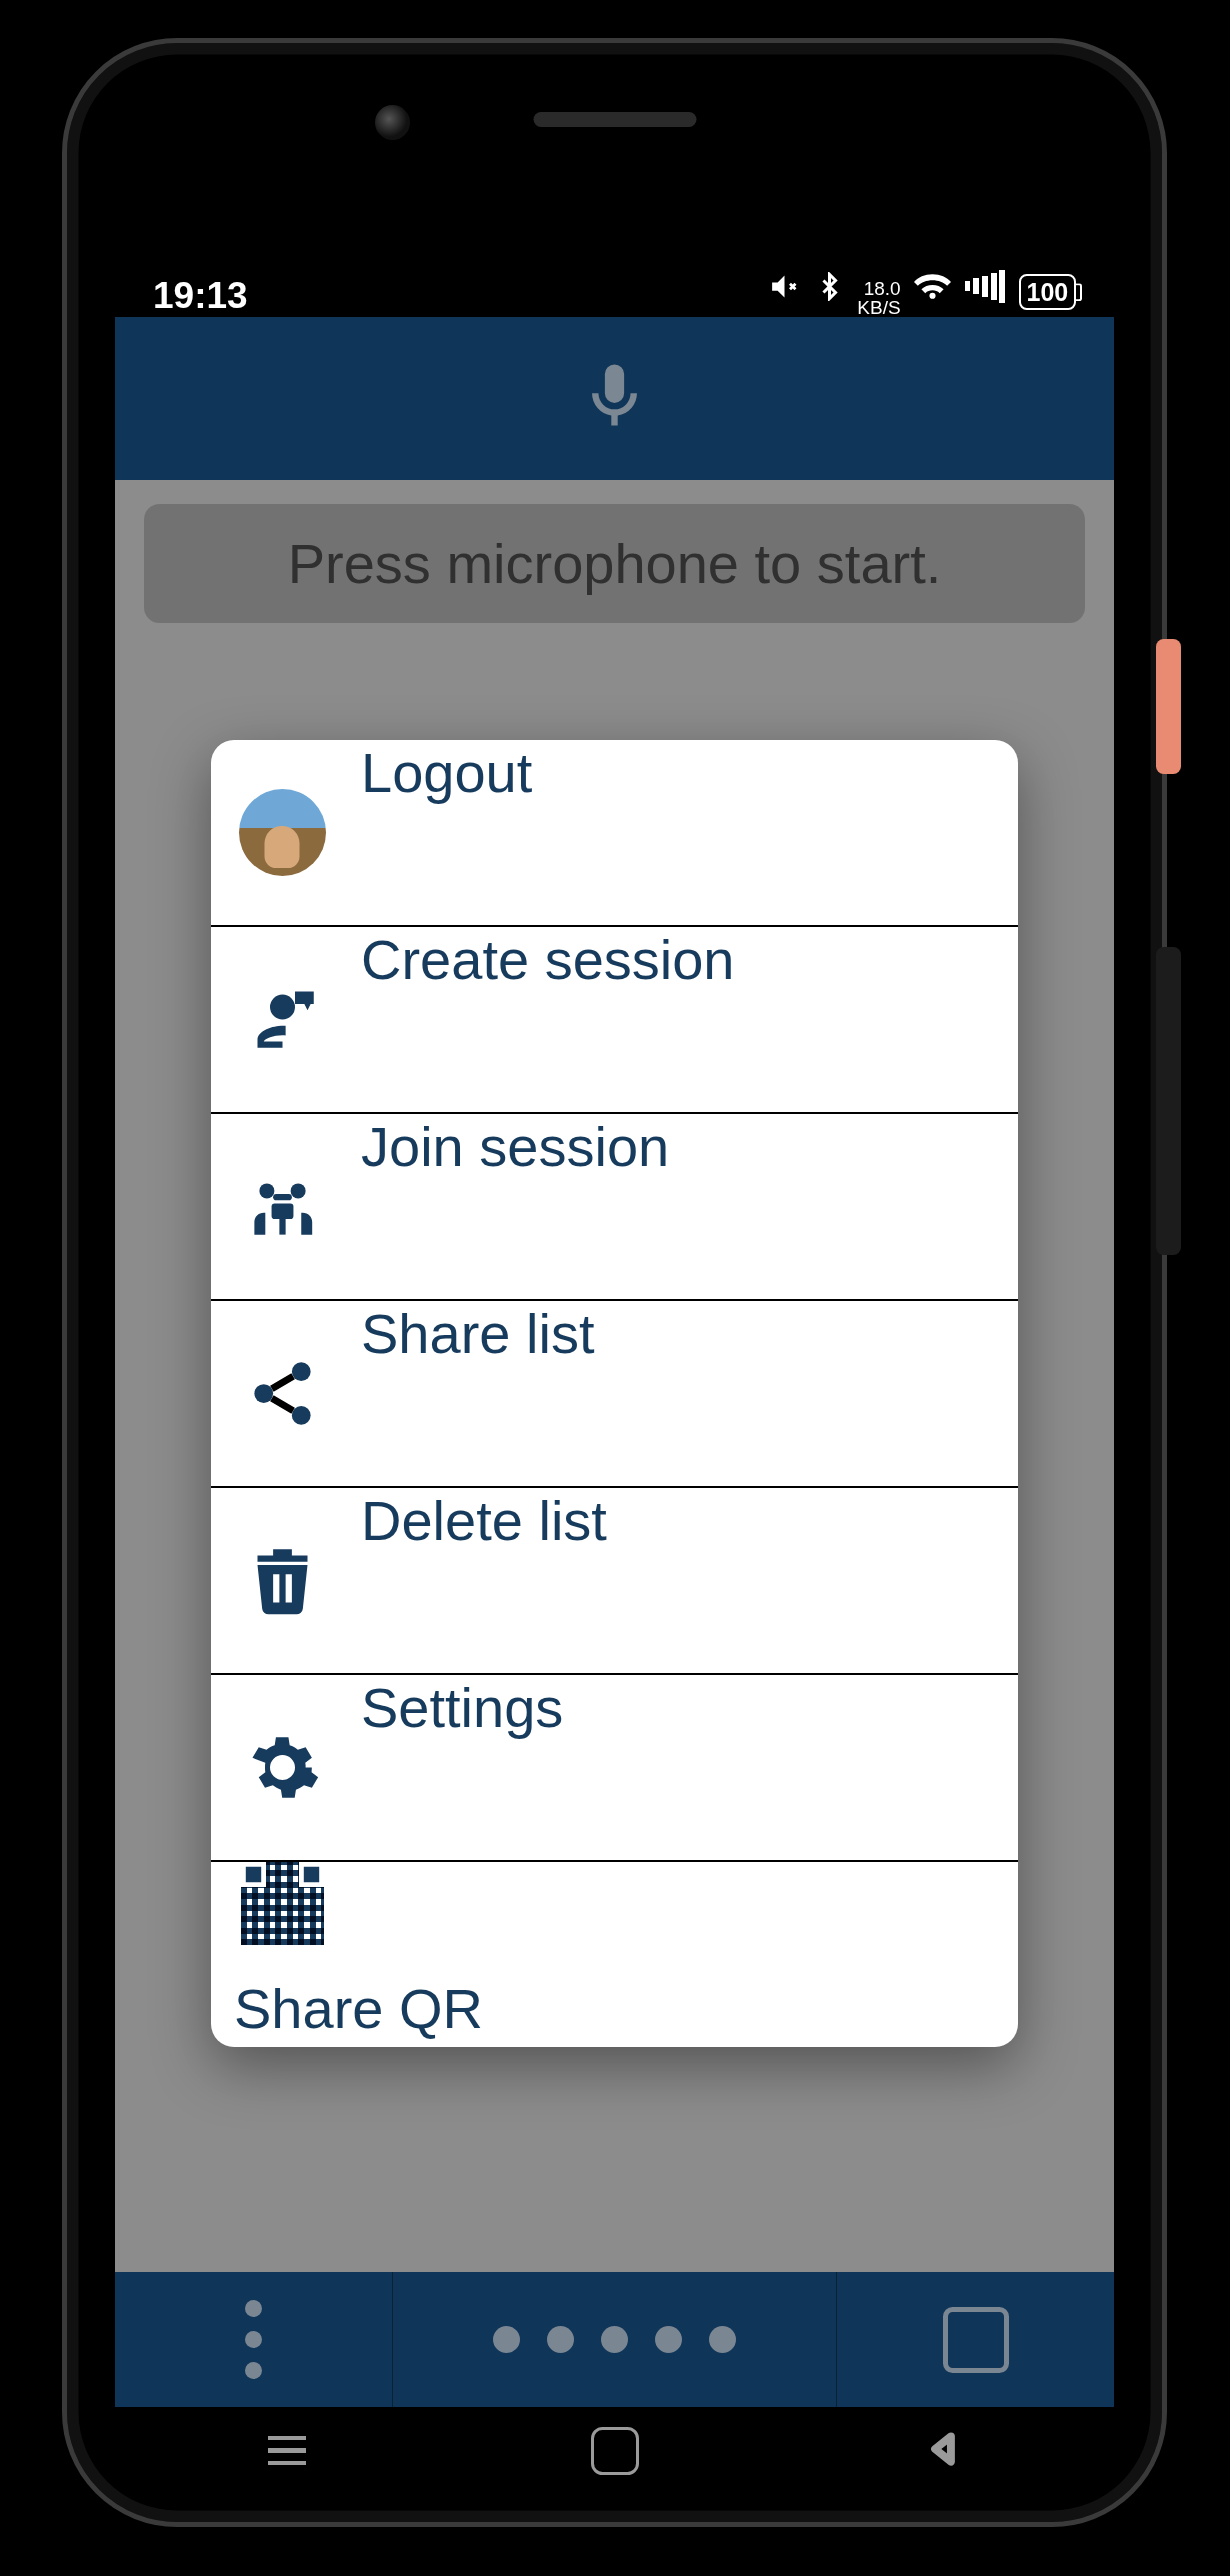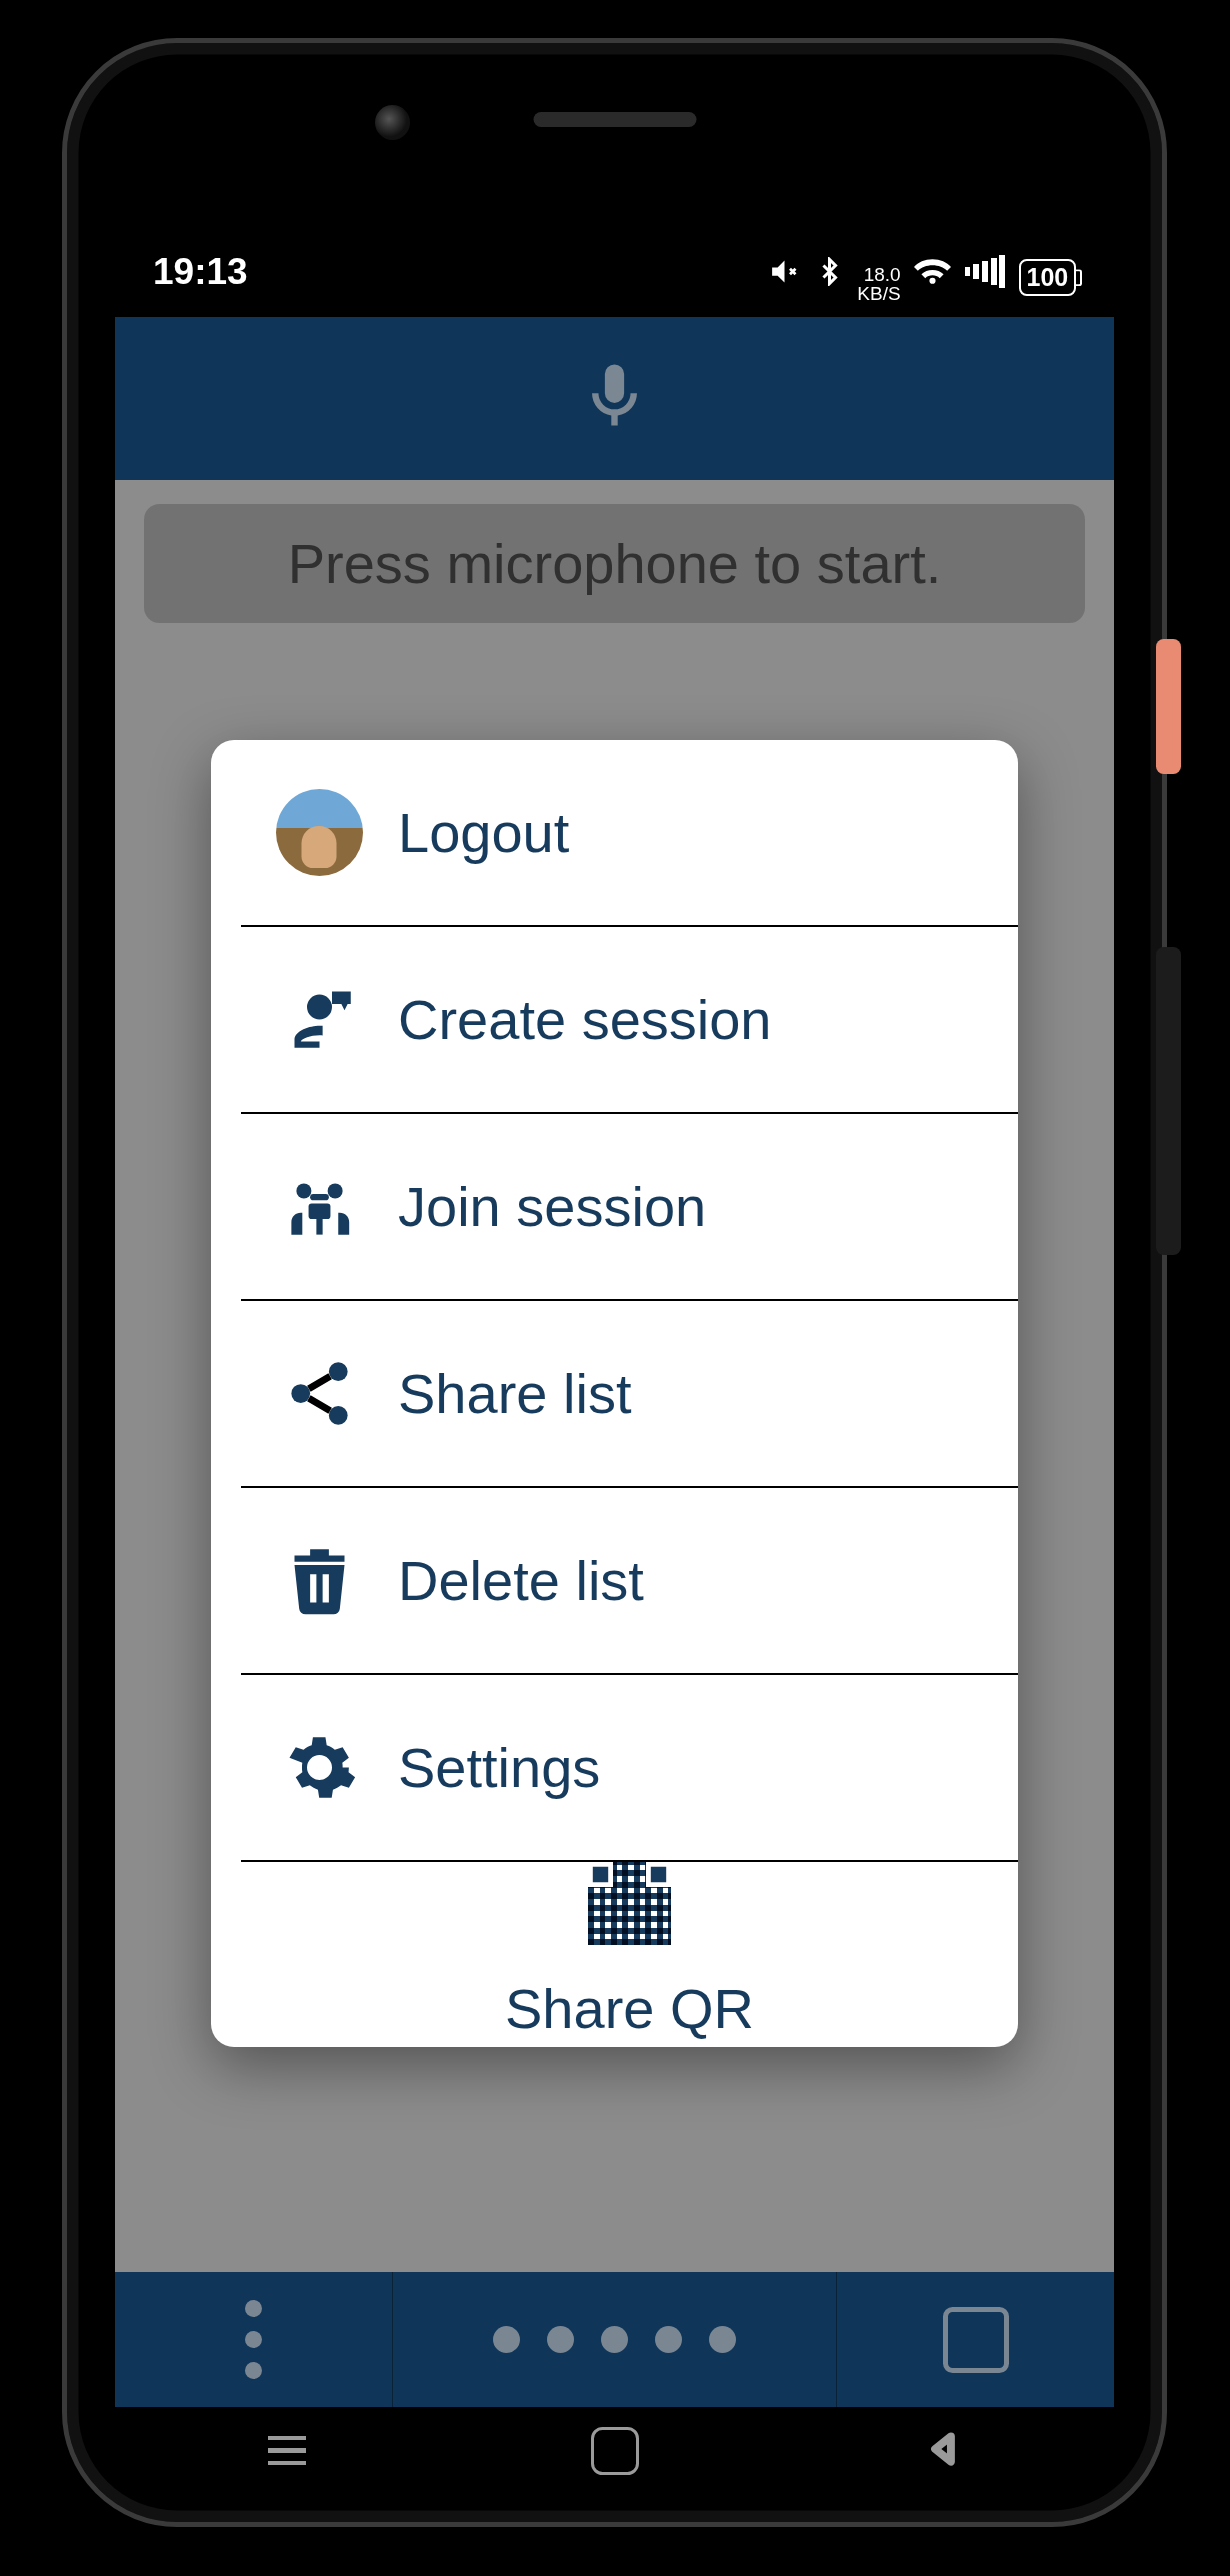--- a/index.html
+++ b/index.html
@@ -51,21 +51,21 @@
     left:48px; right:48px; top:183px; bottom:115px;
     background:#000;
     overflow:hidden;
   }
 
   
   .statusbar{
     height:91px;
     color:#fff;
     font-size:37px;
-    display:flex; align-items:center;
+    display:flex; align-items:flex-end;
     padding:0 38px;
     background:#000;
   }
   .statusbar .clock{flex:0 0 auto; font-weight:600;}
   .statusbar .spacer{flex:1;}
   .status-icons{display:flex; gap:13.5px; align-items:center;}
   .status-icons .ico{display:inline-flex; align-items:center;}
   .status-icons small{font-size:19px; line-height:1; text-align:right;margin-top:24px;}
   .battery-box{
     display:inline-flex; align-items:center;
@@ -132,26 +132,25 @@
   
   .menu{
     position:absolute;
     left:96px; right:96px; top:423px;
     background:#fff;
     border-radius:23px;
     box-shadow:0 19px 58px rgba(0,0,0,0.4);
     overflow:hidden;
   }
   .menu-item{
-    display:flex; align-items:center;
+    display:flex; 
     height:185px;
-    padding:0 30px;
+    padding:0 23px;
     border-bottom:2.9px solid #000;
     gap:31px;
-    margin-left:30px;
   }
   .menu-item:last-child{border-bottom:none;flex-direction:column;}
   .menu-item .icon-slot{
     width:96px;
     display:flex; align-items:center; justify-content:center;
   }
   .menu-item .icon-slot svg{width:75px; height:75px; fill:var(--txt-menu);}
   .menu-item .label{
     color:var(--txt-menu);
     font-size:56px;

